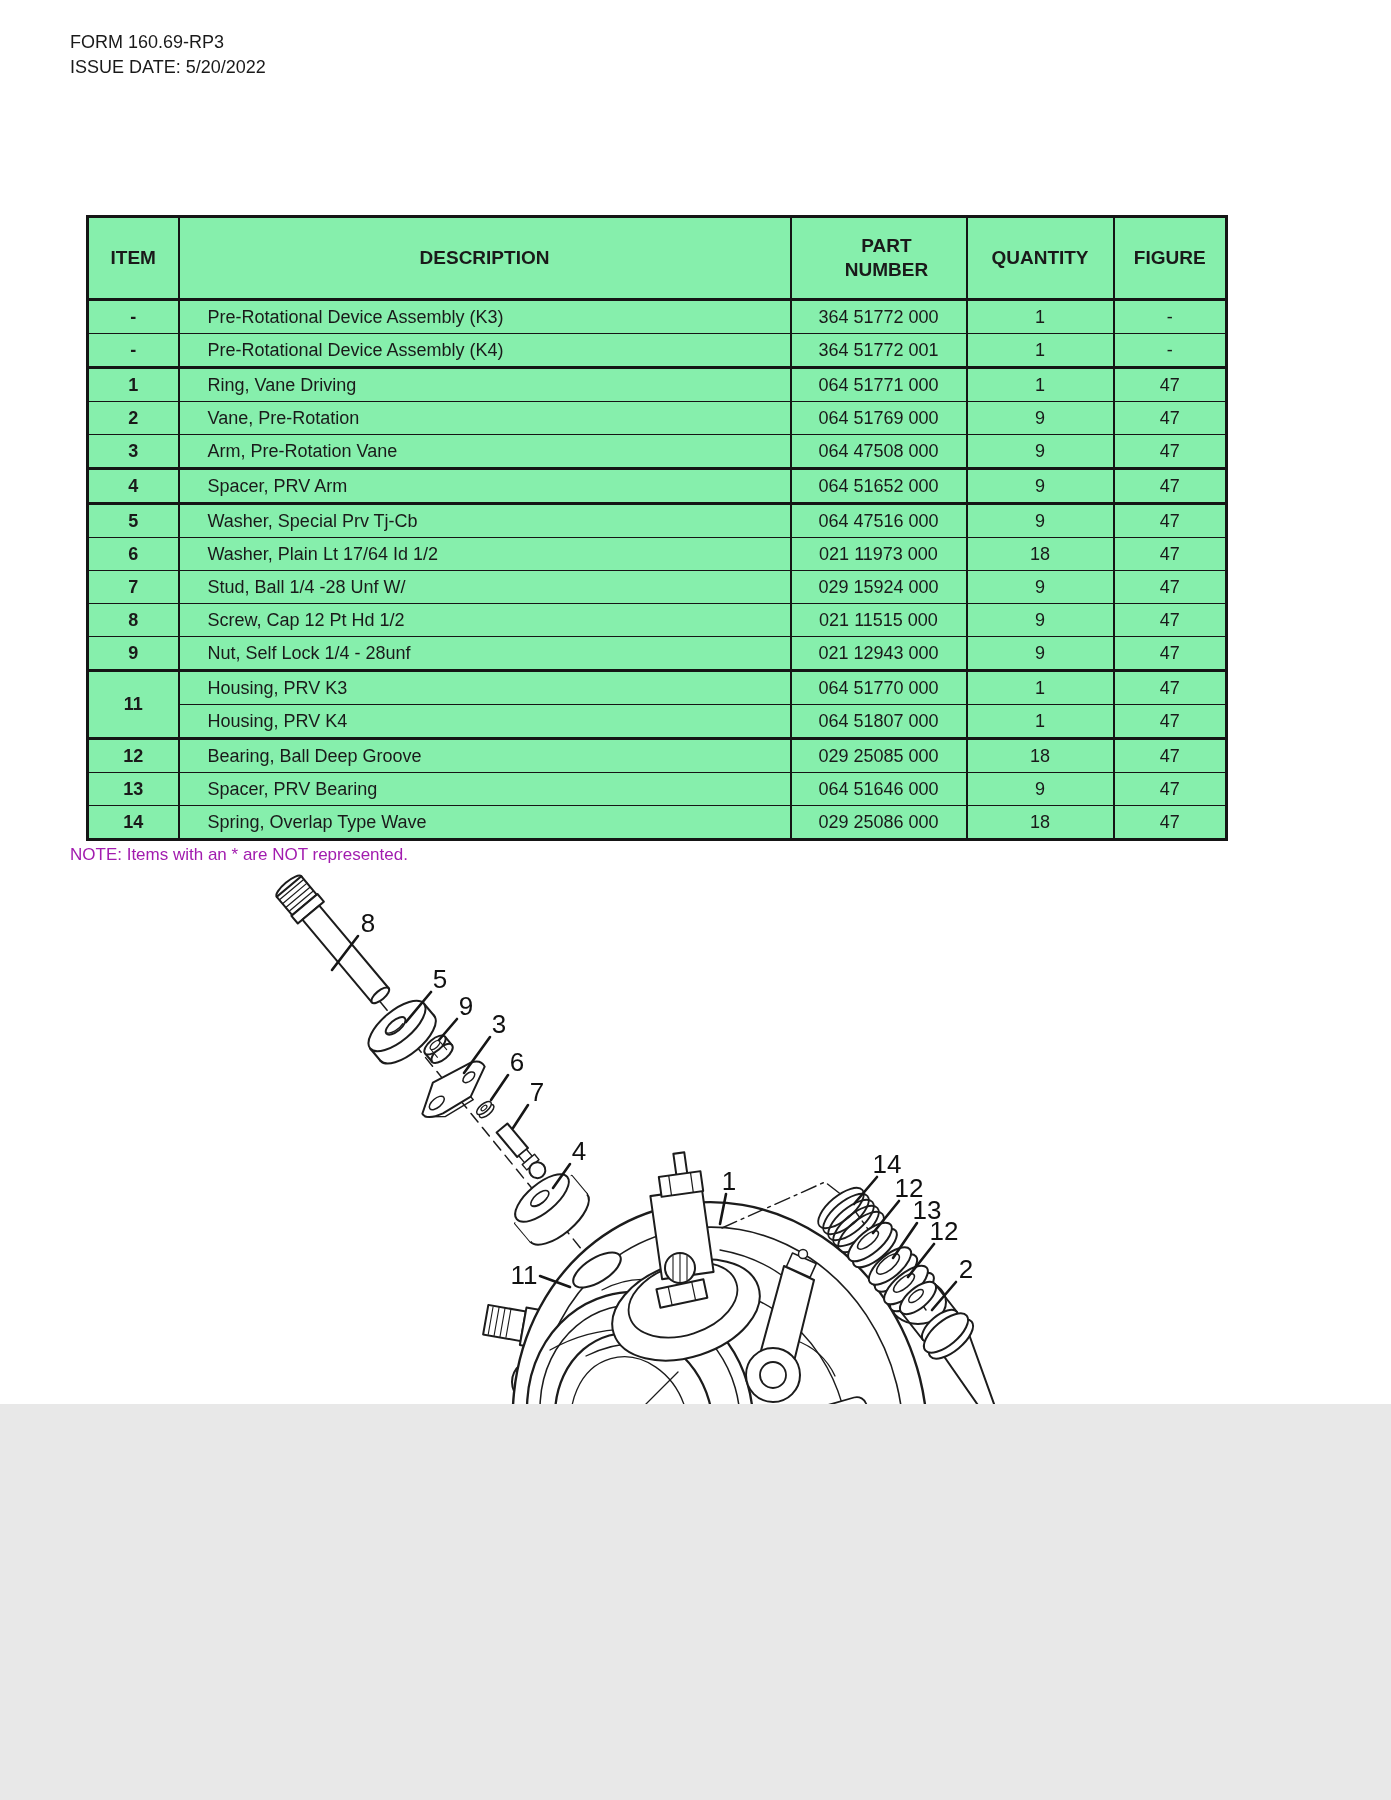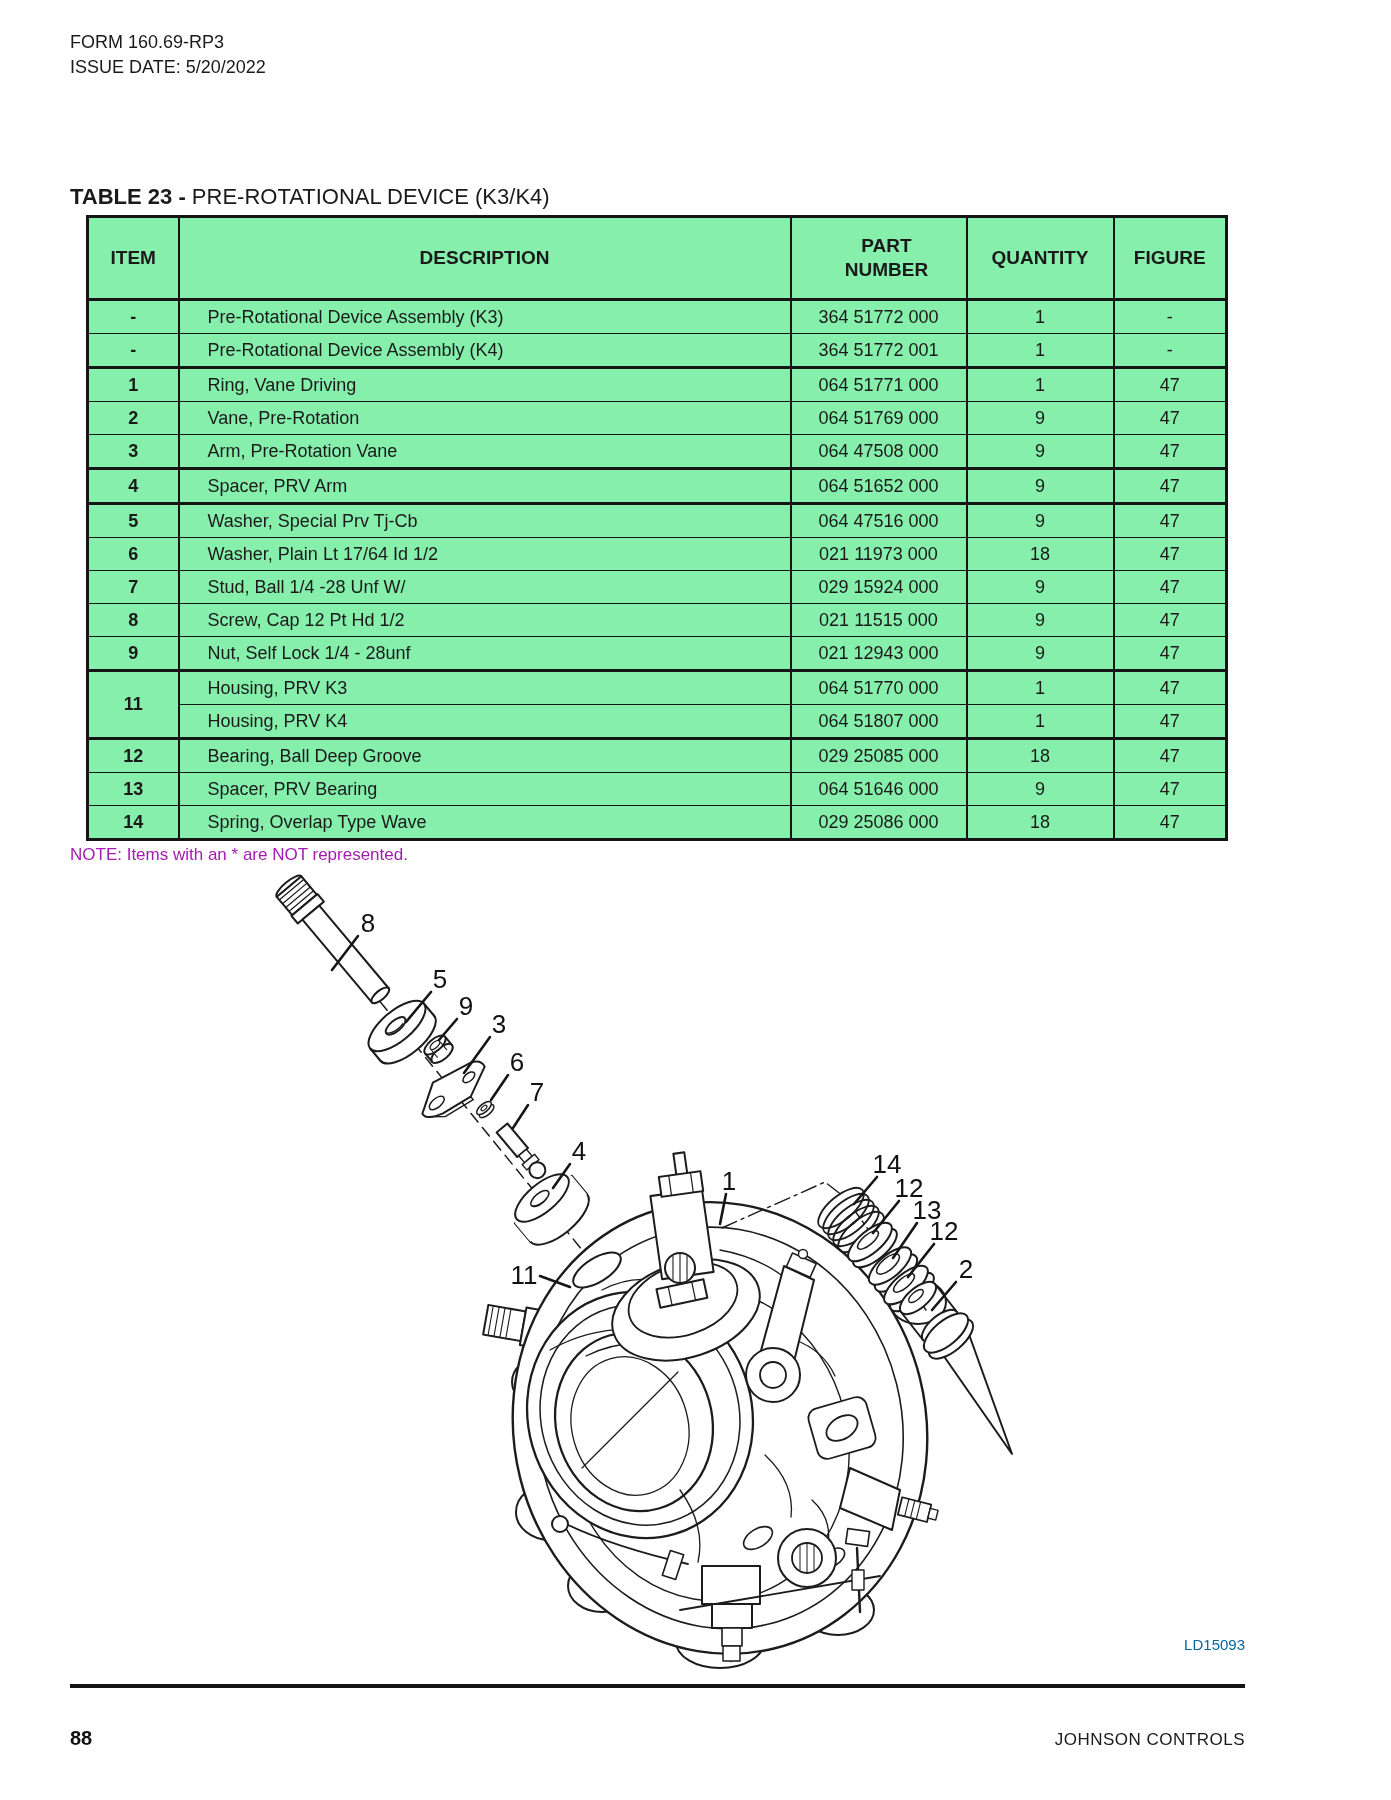--- a/index.html
+++ b/index.html
@@ -1,18 +1,18 @@
 <!DOCTYPE html>
 <html><head>
 <meta charset="utf-8">
 <style>
   html,body{margin:0;padding:0;background:#e8e8e8;}
   .page{
     position:relative;
-    width:1391px;height:1800px;
+    width:1391px;height:1404px;
     background:#ffffff;
     font-family:"Liberation Sans", sans-serif;
     color:#111;
     overflow:hidden;
   }
   .abs{position:absolute;}
   
   .doc-header{left:70px;top:30px;font-size:18px;line-height:25px;color:#1a1a1a;}
   
   .doc-title{left:70px;top:116px;width:1175px;text-align:center;
@@ -59,24 +59,20 @@
 <body>
 
 <div class="page">
 
   <div class="abs doc-header">
     <div>FORM 160.69-RP3</div>
     <div>ISSUE DATE: 5/20/2022</div>
   </div>
 
 
-  <div class="abs table-caption">
-    <span class="b">TABLE 23 -</span>
-    <span>PRE-ROTATIONAL DEVICE (K3/K4)</span>
-  </div>
 
   <div class="abs table-wrap">
     <table>
       <colgroup>
           <col class="c1">
           <col class="c2">
           <col class="c3">
           <col class="c4">
           <col class="c5">
         </colgroup>

